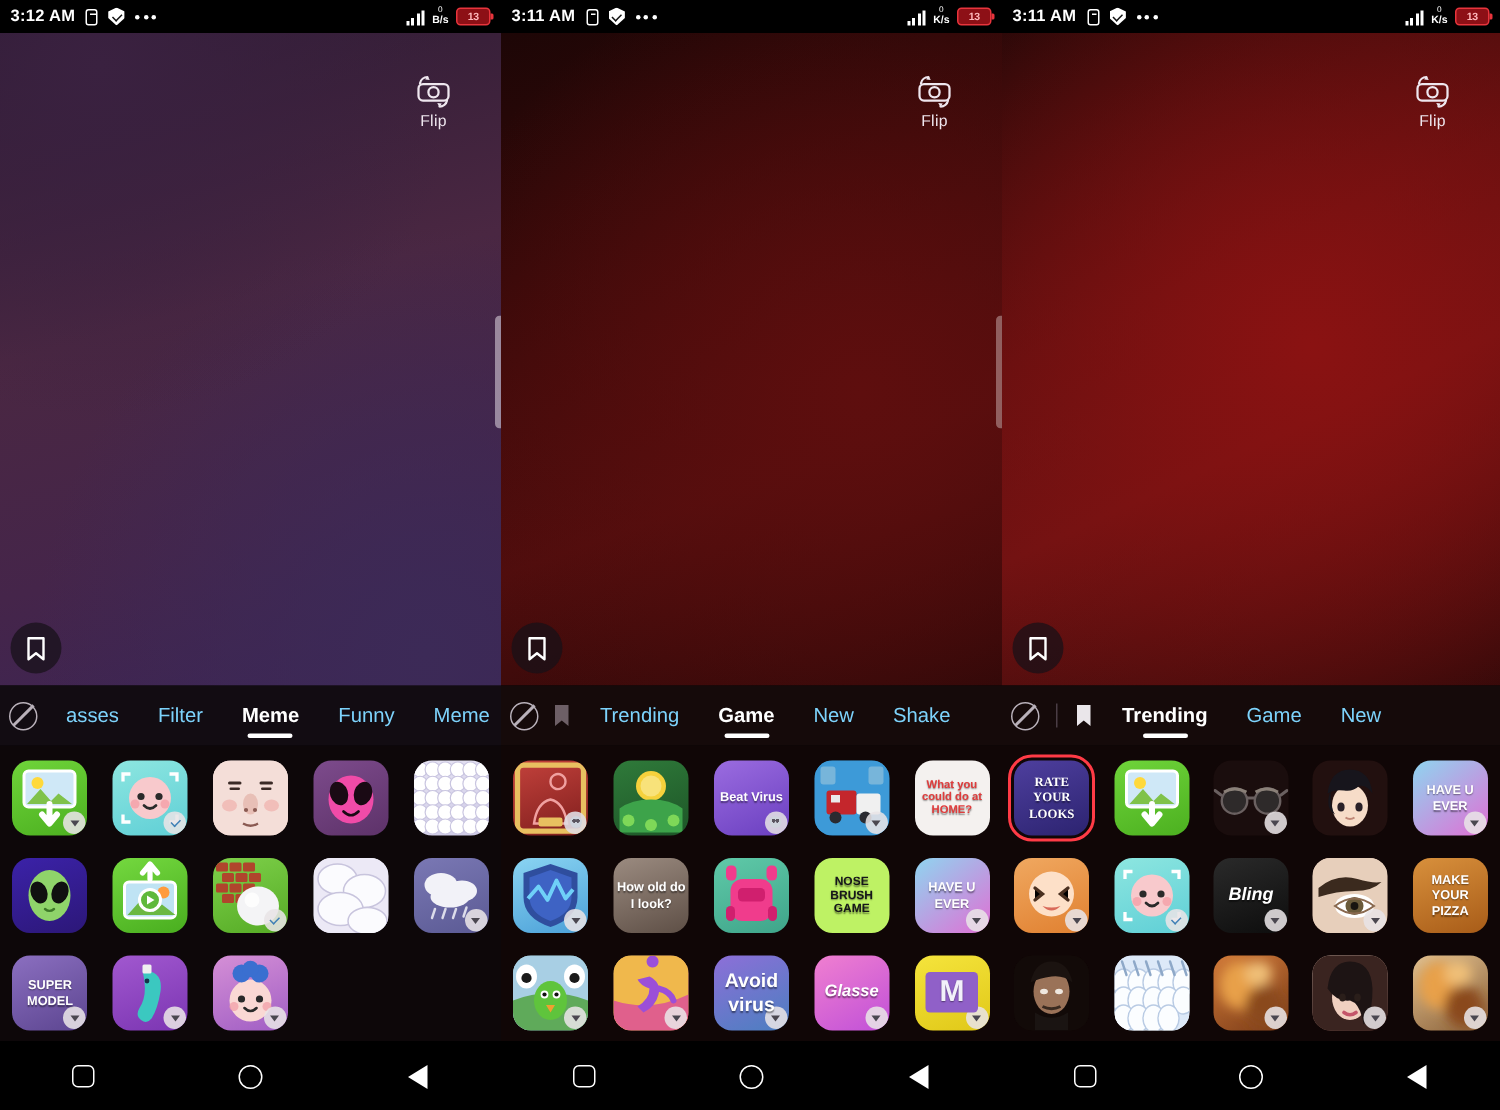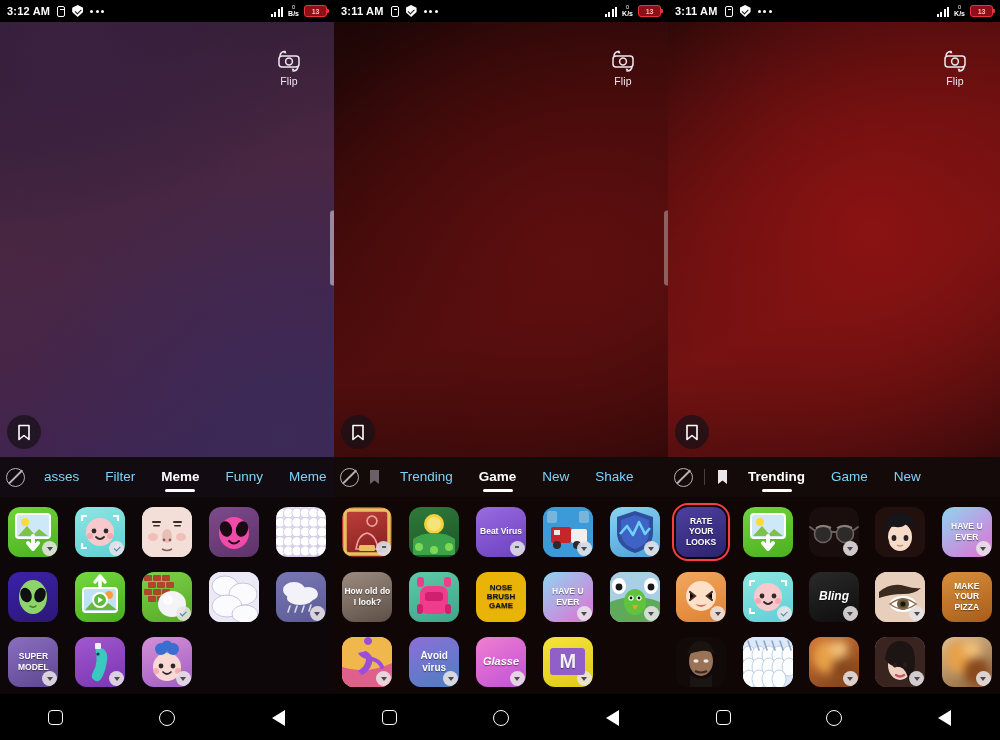--- a/index.html
+++ b/index.html
@@ -592,20 +592,25 @@
                   <circle cx="14" cy="38" r="4"></circle>
                   <circle cx="34" cy="38" r="4"></circle>
                 </g>
                 <rect x="11" y="23" width="6" height="5" fill="#eaeaea"></rect>
               </svg>
             </div>
             <span class="dl"></span>
           </div>
         </div>
         <div class="cell">
+          <div class="thumb" style="background: rgb(244, 241, 239);">
+            <span class="txt" style="color: rgb(224, 60, 60); font-size: 7.5px; line-height: 1.15;">What you could do at HOME?</span>
+          </div>
+        </div>
+        <div class="cell">
           <div class="thumb" style="background: linear-gradient(160deg, rgb(138, 212, 242), rgb(75, 160, 216));">
             <div style="position: absolute; inset: 0px; display: flex; align-items: center; justify-content: center;">
               <svg viewBox="0 0 50 50" width="50" height="50">
                 <path d="M25 4 l18 6 v16 q0 14 -18 20 q-18 -6 -18 -20 v-16 z" fill="#2f4e9e"></path>
                 <path d="M25 8 l14 5 v13 q0 11 -14 16 q-14 -5 -14 -16 v-13 z" fill="#3e63c4"></path>
                 <path d="M10 27 l7 -8 6 9 6 -13 6 12 5 -6" stroke="#6fd0f8" stroke-width="2.6" fill="none" stroke-linejoin="round"></path>
               </svg>
             </div>
             <span class="dl"></span>
           </div>
@@ -623,21 +628,21 @@
                 <rect x="35" y="5" width="7" height="10" rx="3" fill="#f03c8c"></rect>
                 <rect x="11" y="14" width="28" height="28" rx="8" fill="#f03c8c"></rect>
                 <rect x="16" y="20" width="18" height="9" rx="3" fill="#d01f6e"></rect>
                 <rect x="8" y="32" width="6" height="10" rx="3" fill="#d01f6e"></rect>
                 <rect x="36" y="32" width="6" height="10" rx="3" fill="#d01f6e"></rect>
               </svg>
             </div>
           </div>
         </div>
         <div class="cell">
-          <div class="thumb" style="background: #eab308;">
+          <div class="thumb" style="background: #bef264;">
             <span class="txt" style="color: rgb(22, 22, 26); font-size: 8px; line-height: 1.15;">NOSE BRUSH GAME</span>
           </div>
         </div>
         <div class="cell">
           <div class="thumb" style="background: linear-gradient(140deg, rgb(143, 213, 240), rgb(224, 111, 212));">
             <span class="txt" style="font-size: 8.5px; line-height: 1.18;">HAVE U EVER</span>
             <span class="dl"></span>
           </div>
         </div>
         <div class="cell">
@@ -670,21 +675,21 @@
                 <path d="M26 8 a4 4 0 1 1 .1 0 z" fill="#9b4fd8"></path>
                 <path d="M24 14 q8 4 6 12 q-2 8 -10 12 l-4 -4 q8 -5 8 -12 q-6 -2 -8 -6 z" fill="#9b4fd8"></path>
                 <path d="M30 22 q8 2 10 8" stroke="#9b4fd8" stroke-width="4" fill="none" stroke-linecap="round"></path>
               </svg>
             </div>
             <span class="dl"></span>
           </div>
         </div>
         <div class="cell">
           <div class="thumb" style="background: linear-gradient(155deg, rgb(141, 111, 216), rgb(75, 127, 192));">
-            <span class="txt" style="font-size: 10px; line-height: 1.18;">Avoid virus</span>
+            <span class="txt" style="font-size: 13px; line-height: 1.18;">Avoid virus</span>
             <span class="dl"></span>
           </div>
         </div>
         <div class="cell">
           <div class="thumb" style="background: linear-gradient(150deg, rgb(240, 127, 208), rgb(192, 80, 216));">
             <span class="txt" style="font-size: 11px; font-style: italic;">Glasse</span>
             <span class="dl"></span>
           </div>
         </div>
         <div class="cell">
@@ -768,21 +773,21 @@
       </div>
       <div class="tabs">
           <div class="tab active">Trending</div>
           <div class="tab">Game</div>
           <div class="tab">New</div>
         </div>
     </div>
     <div class="grid">
         <div class="cell">
           <div class="thumb selected" style="background: linear-gradient(160deg, rgb(78, 63, 158), rgb(44, 35, 112));">
-            <span class="txt" style="font-size: 8.5px; line-height: 1.18;">RATE YOUR LOOKS</span>
+            <span class="txt" style="font-size: 8.5px; line-height: 1.18; font-family: Liberation Serif, serif;">RATE YOUR LOOKS</span>
           </div>
         </div>
         <div class="cell">
           <div class="thumb" style="background: linear-gradient(160deg, rgb(111, 212, 58), rgb(76, 176, 32));">
             <div style="position: absolute; inset: 0px; display: flex; align-items: center; justify-content: center;">
               <svg viewBox="0 0 50 50" width="50" height="50">
                 <rect x="8" y="7" width="34" height="24" rx="3" fill="#cfe8f7" stroke="#fff" stroke-width="2"></rect>
                 <circle cx="17" cy="15" r="4" fill="#ffd93b"></circle>
                 <path d="M10 29 l9-10 7 8 5-5 9 7 z" fill="#7fc24a"></path>
                 <path d="M25 29 v11 M20 36 l5 6 5-6" stroke="#fff" stroke-width="4" fill="none" stroke-linecap="round" stroke-linejoin="round"></path>

